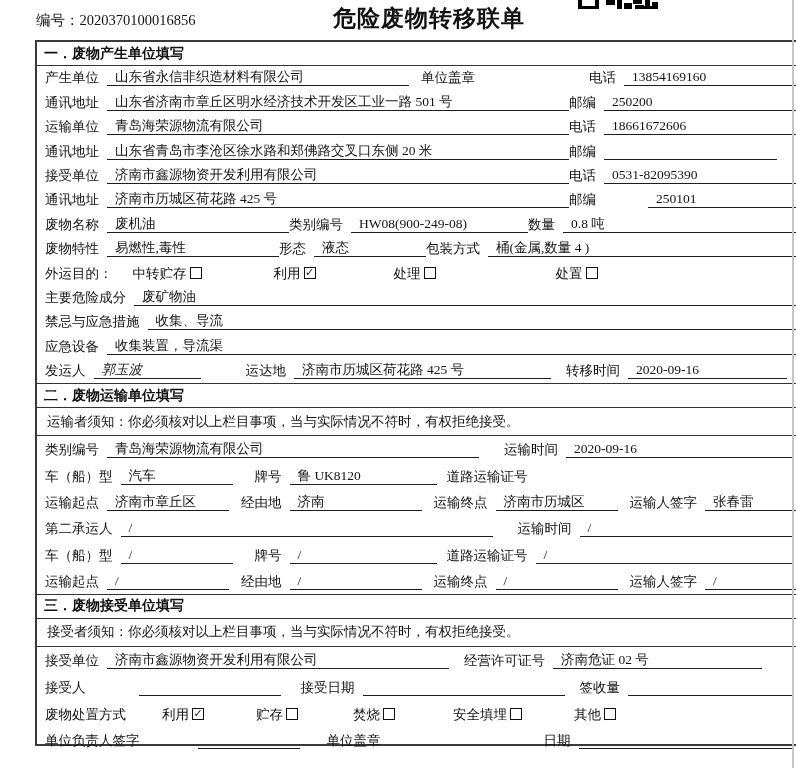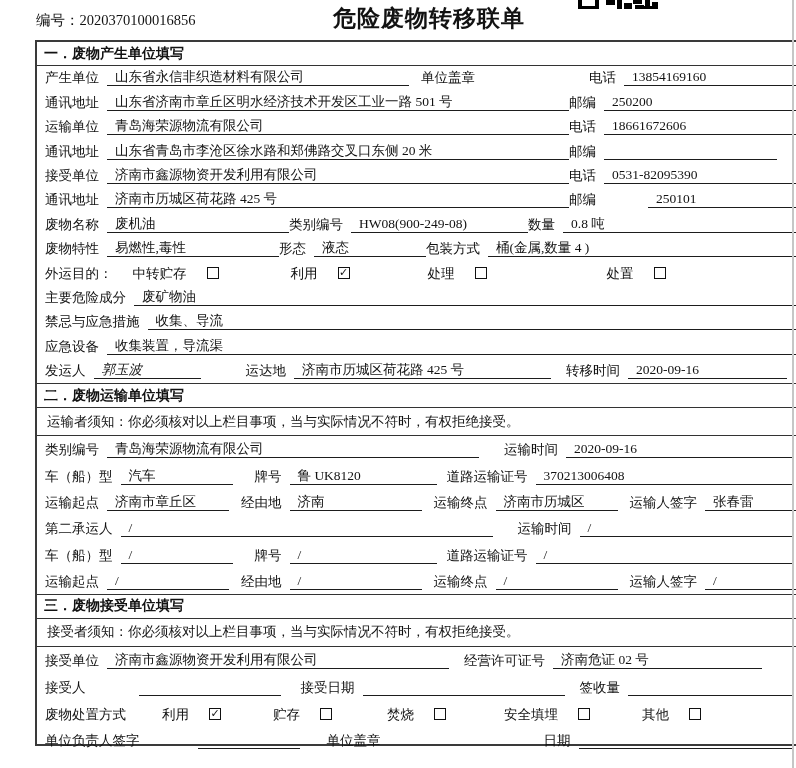--- a/index.html
+++ b/index.html
@@ -30,21 +30,21 @@
   .row{display:flex;align-items:flex-end;padding:0 8px 4px 8px;box-sizing:border-box;}
   .sec1 .row{flex:0 0 24.4px;}
   .sec2 .row{flex:0 0 26.3px;}
   .sec3 .row{flex:0 0 26.6px;}
   .lab,.txt{white-space:nowrap;font-size:13.5px;padding-right:8px;line-height:17px;flex:0 0 auto;}
   .txt{padding-left:12px;}
   .fld{
     border-bottom:1px solid #1d1d1d;font-size:13.5px;padding:0 4px 0 8px;
     white-space:nowrap;overflow:hidden;height:17px;line-height:17px;flex:0 0 auto;
   }
-  .cbw{display:flex;align-items:center;gap:20px;font-size:13.5px;white-space:nowrap;line-height:17px;flex:0 0 auto;}
+  .cbw{display:flex;align-items:center;gap:3px;font-size:13.5px;white-space:nowrap;line-height:17px;flex:0 0 auto;}
   .cbbox{
     width:12px;height:12px;border:1.4px solid #111;box-sizing:border-box;
     display:inline-flex;align-items:center;justify-content:center;
     font-size:11px;line-height:1;margin-bottom:1px;
     font-family:"DejaVu Sans",sans-serif;
   }
   .footer{position:absolute;left:38px;top:777px;font-size:13.5px;white-space:nowrap;}
 </style>
 </head>
 <body>
@@ -174,21 +174,20 @@
         <span class="fld" style="flex: 0 0 360px; margin-right: 25px;">青岛海荣源物流有限公司</span>
         <span class="lab">运输时间</span>
         <span class="fld" style="flex: 1 1 0px; margin-right: 15px;">2020-09-16</span>
       </div>
       <div class="row">
         <span class="lab">车（船）型</span>
         <span class="fld" style="flex: 0 0 100px; margin-right: 22px;">汽车</span>
         <span class="lab">牌号</span>
         <span class="fld" style="flex: 0 0 135px; margin-right: 10px;">鲁 UK8120</span>
         <span class="lab">道路运输证号</span>
-        <span class="fld" style="flex: 1 1 0px; margin-right: 15px;">370213006408</span>
       </div>
       <div class="row">
         <span class="lab">运输起点</span>
         <span class="fld" style="flex: 0 0 110px; margin-right: 12px;">济南市章丘区</span>
         <span class="lab">经由地</span>
         <span class="fld" style="flex: 0 0 120px; margin-right: 12px;">济南</span>
         <span class="lab">运输终点</span>
         <span class="fld" style="flex: 0 0 110px; margin-right: 12px;">济南市历城区</span>
         <span class="lab">运输人签字</span>
         <span class="fld" style="flex: 1 1 0px;">张春雷</span>

